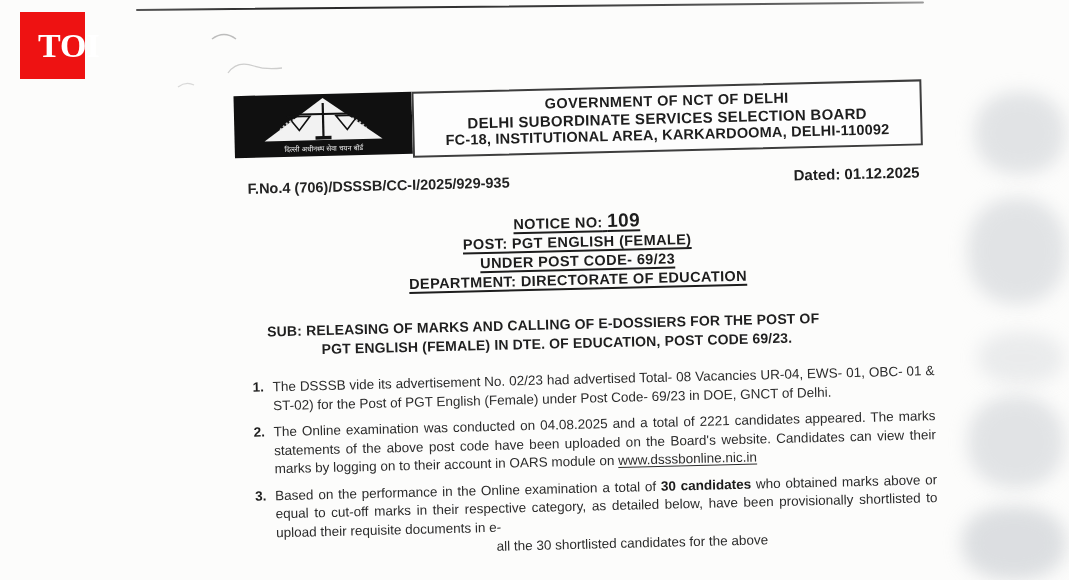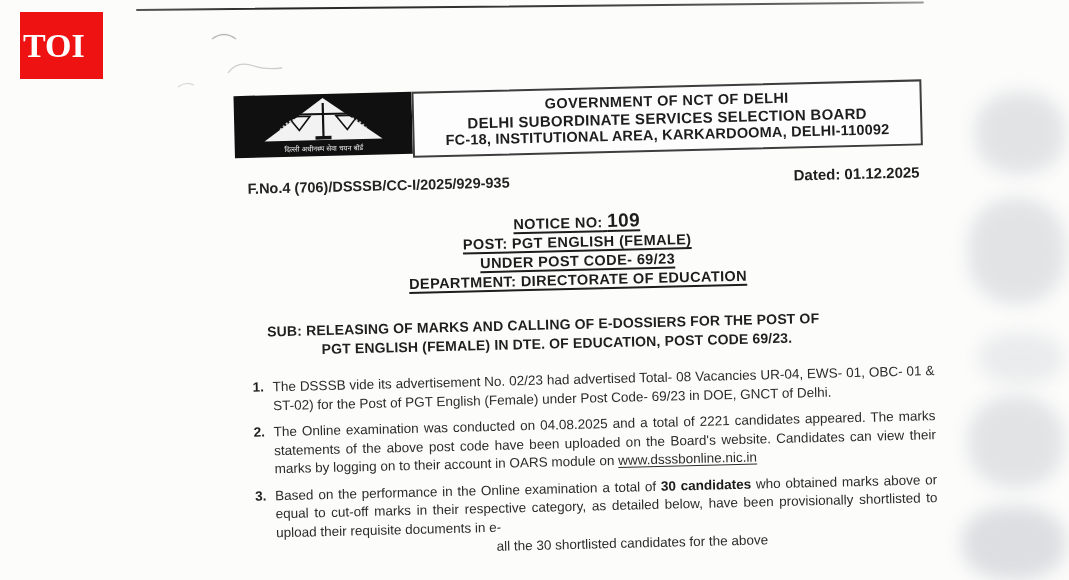--- a/index.html
+++ b/index.html
@@ -7,27 +7,27 @@
     width: 1069px; height: 580px;
     overflow: hidden;
     background: #fcfcfb;
     font-family: "Liberation Sans", sans-serif;
   }
   .stage { position: relative; width: 1069px; height: 580px; overflow: hidden; }
 
   
   .toi-badge {
     position: absolute; left: 20px; top: 12px;
-    width: 83px; height: 67px;
+    width: 65px; height: 67px;
     background: #ee1212;
     color: #ffffff;
     font-family: "Liberation Serif", serif;
     font-weight: bold; font-size: 34px;
     display: flex; align-items: center; justify-content: flex-start;
-    padding-left: 3px; box-sizing: border-box;
+    padding-left: 18px; box-sizing: border-box;
     letter-spacing: 0px;
   }
 
   
   .scan-topline {
     position: absolute; left: 136px; top: 9px; width: 788px; height: 2px;
     background: linear-gradient(90deg, #555 0%, #252525 18%, #3a3a3a 55%, #6a6a6a 90%, #999);
     transform: rotate(-0.55deg); transform-origin: left center;
     border-radius: 2px;
   }

